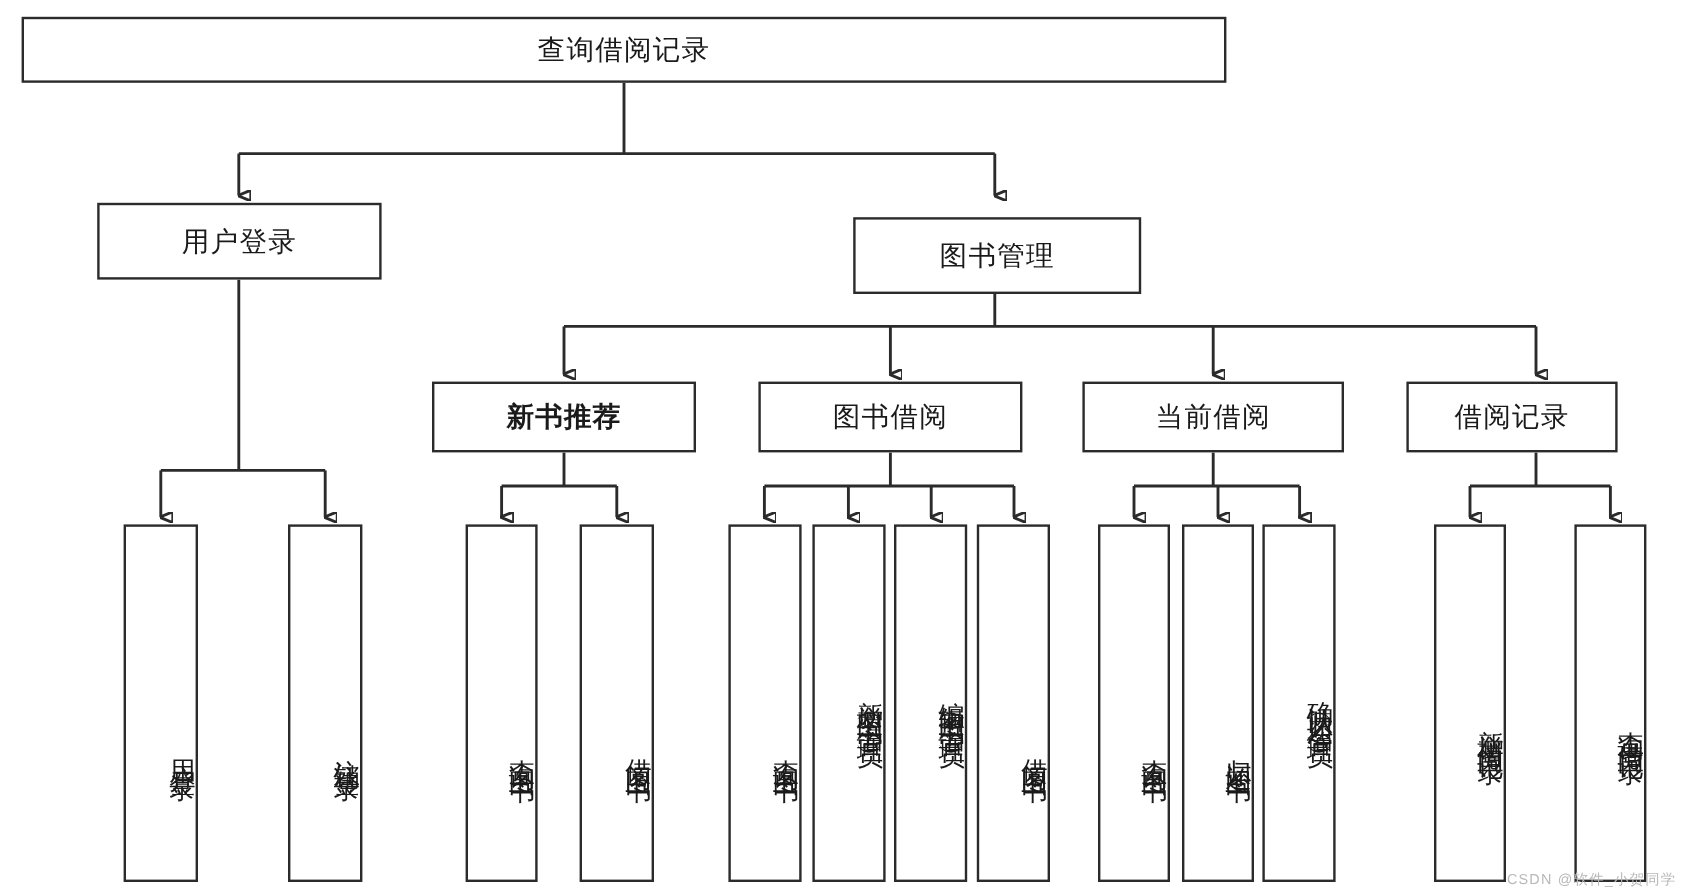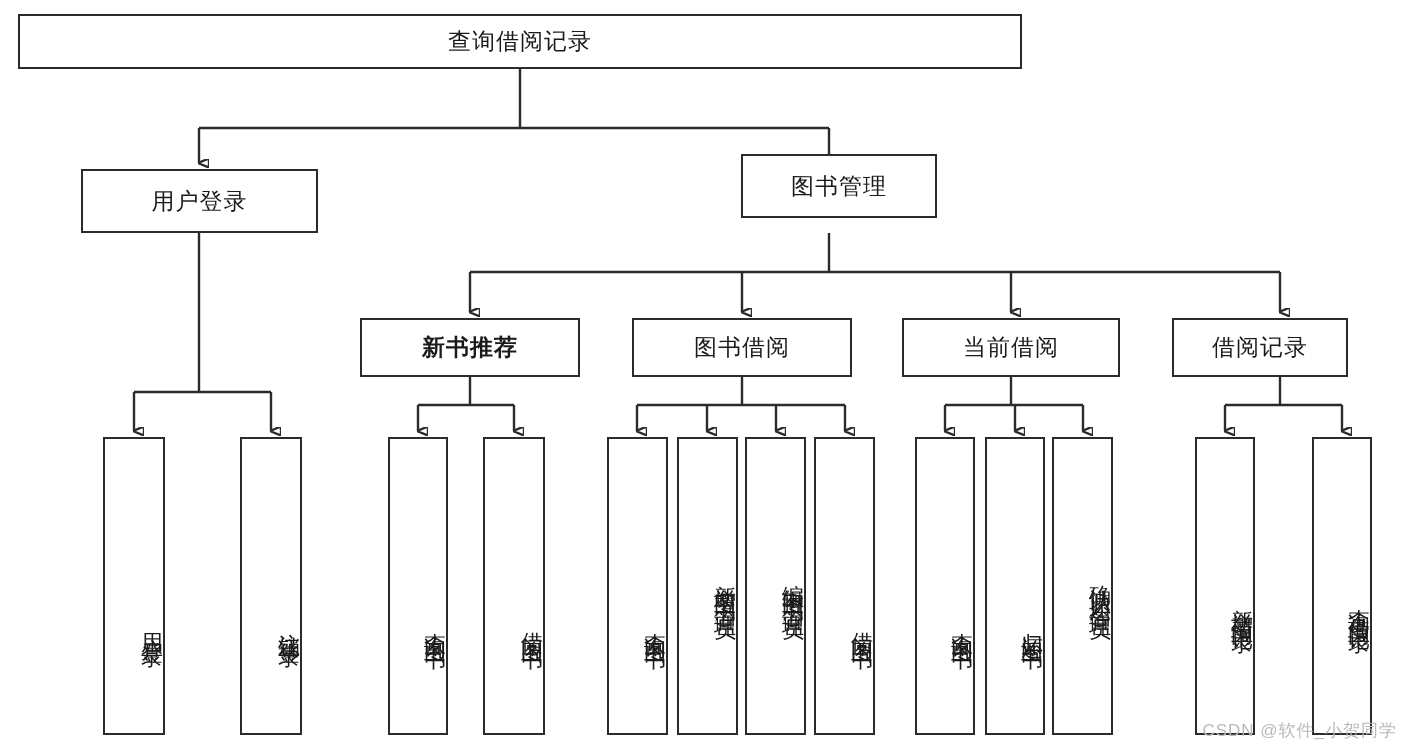--- a/index.html
+++ b/index.html
@@ -46,21 +46,21 @@
   svg.links{
     position:absolute;left:0;top:0;width:1405px;height:747px;
     z-index:1;pointer-events:none;
   }
   svg.links path, svg.links line{
     stroke:#2b2b2b;stroke-width:2.4;fill:none;
   }
   .watermark{
     position:absolute;
     right:8px;bottom:5px;
-    font-size:17px;
+    font-size:12px;
     color:#b9b9b9;
     letter-spacing:1px;
     z-index:5;
     white-space:nowrap;
     user-select:none;
   }
 </style>
 </head>
 <body>
 
@@ -117,21 +117,21 @@
     <line x1="1342" y1="405" x2="1342" y2="431" marker-end="url(#arrow)"></line>
   </svg>
 
   <div class="node horiz" style="left:18px;top:14px;width:1004px;height:55px;">
     <span class="lbl">查询借阅记录</span>
   </div>
 
   <div class="node horiz" style="left:81px;top:169px;width:237px;height:64px;">
     <span class="lbl">用户登录</span>
   </div>
-  <div class="node horiz" style="left:711px;top:154px;width:196px;height:64px;margin-left:30px;">
+  <div class="node horiz" style="left:711px;top:181px;width:240px;height:64px;">
     <span class="lbl">图书管理</span>
   </div>
 
   <div class="node horiz" style="left:360px;top:318px;width:220px;height:59px;font-weight:bold;">
     <span class="lbl">新书推荐</span>
   </div>
   <div class="node horiz" style="left:902px;top:318px;width:218px;height:59px;">
     <span class="lbl">当前借阅</span>
   </div>
   <div class="node horiz" style="left:632px;top:318px;width:220px;height:59px;">

